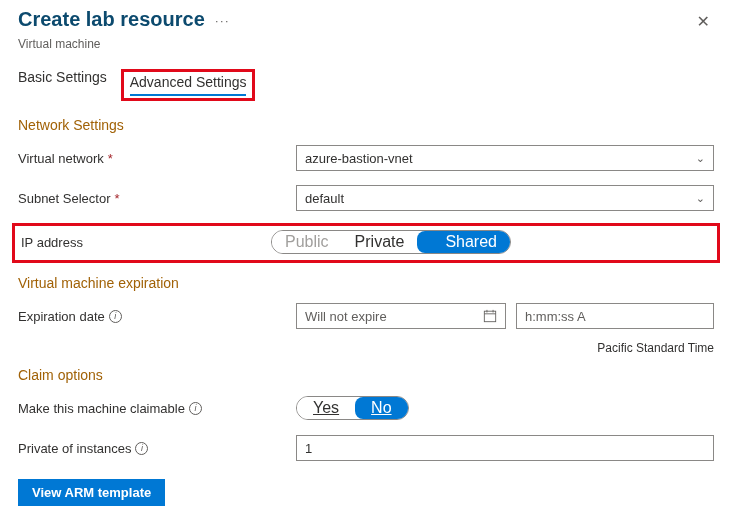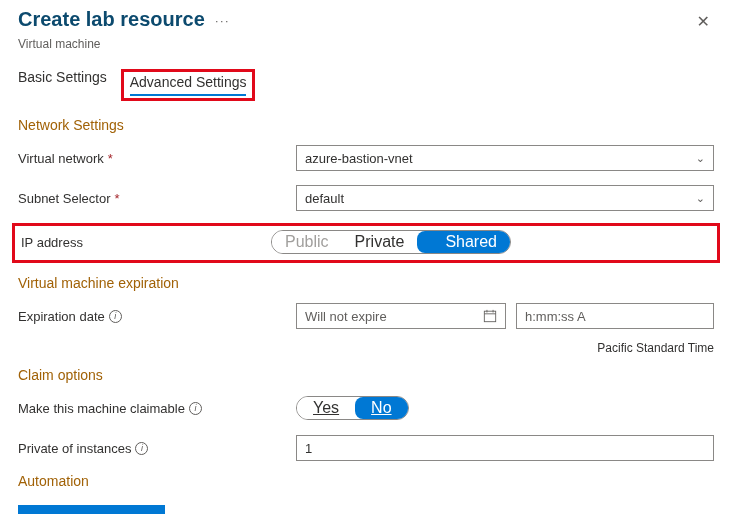--- a/index.html
+++ b/index.html
@@ -138,15 +138,14 @@
       <span>Private of instances</span>
       <span class="info">i</span>
     </div>
     <div class="control">
       <div class="num-input">
         <span>1</span>
       </div>
     </div>
   </div>
 
-  <div class="section-title">Automation</div>
   <button class="primary-btn">View ARM template</button>
 </div>
 
 </body></html>

